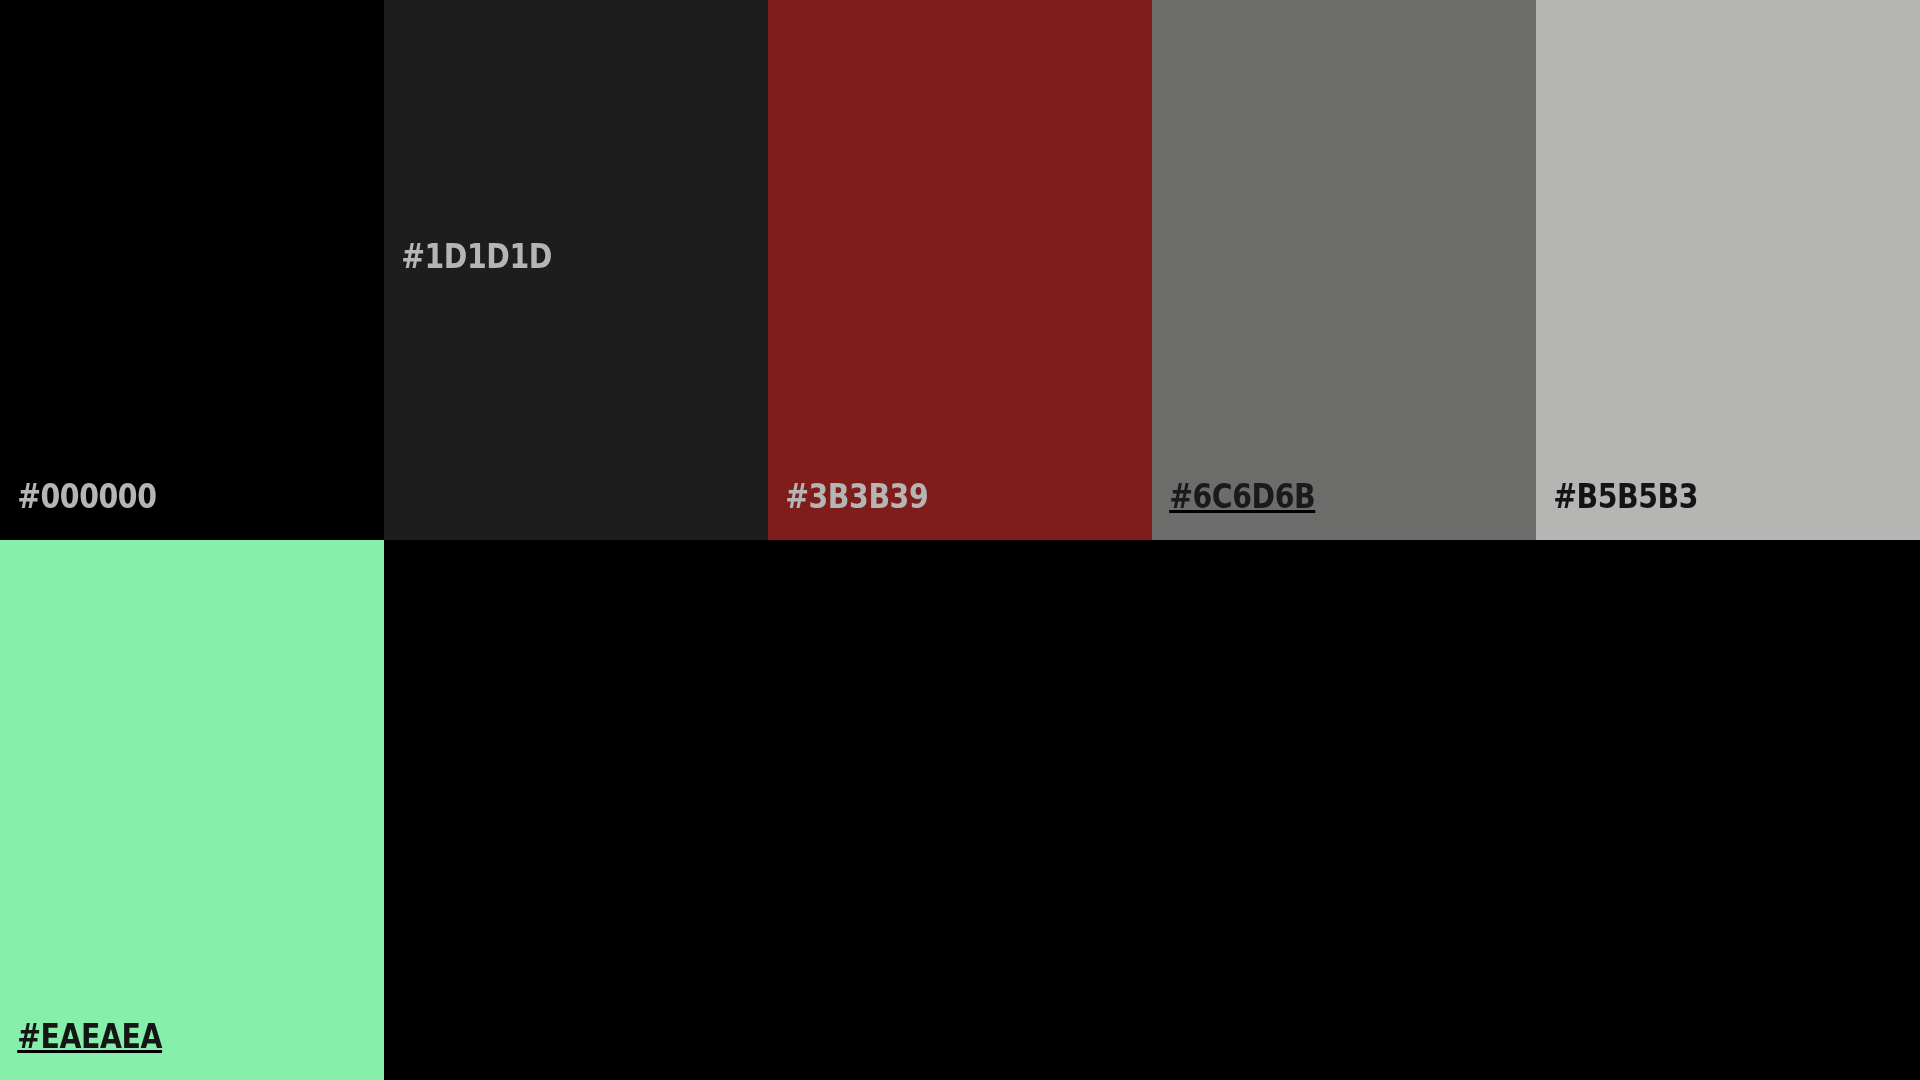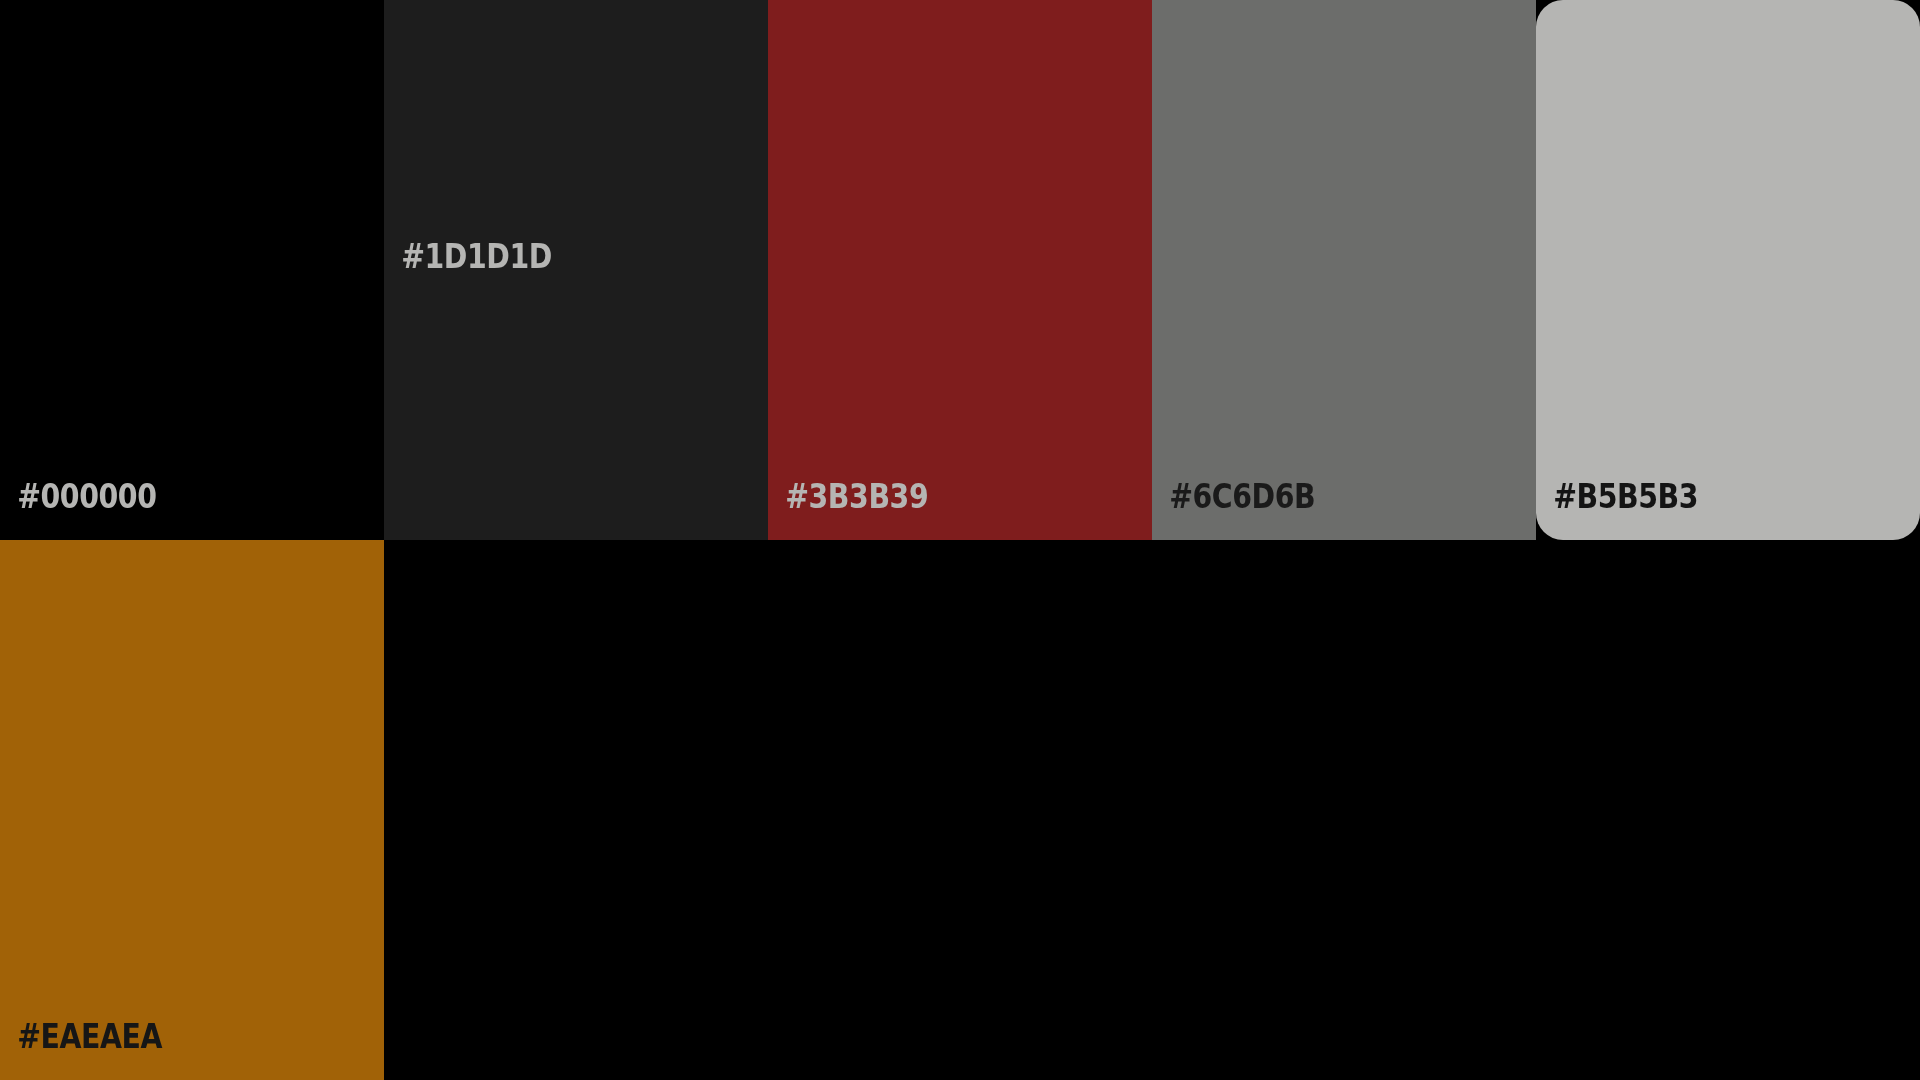--- a/index.html
+++ b/index.html
@@ -59,25 +59,25 @@
   </div>
 
   <div class="swatch" style="background-color: rgb(29, 29, 29); align-items: center;">
     <span class="swatch-label" style="color: rgb(181, 181, 179);">#1D1D1D</span>
   </div>
 
   <div class="swatch" style="background-color: #7f1d1d;">
     <span class="swatch-label" style="color: rgb(181, 181, 179);">#3B3B39</span>
   </div>
 
-  <div class="swatch" style="background-color: rgb(108, 109, 107);">
+  <div class="swatch" style="background-color: rgb(108, 109, 107); text-decoration: underline;">
     <span class="swatch-label" style="color: rgb(26, 26, 26);">#6C6D6B</span>
   </div>
 
-  <div class="swatch" style="background-color: rgb(181, 181, 179); border-radius: 27px;">
+  <div class="swatch" style="background-color: rgb(181, 181, 179);">
     <span class="swatch-label" style="color: rgb(20, 20, 20);">#B5B5B3</span>
   </div>
 
-  <div class="swatch" style="background-color: #a16207;">
+  <div class="swatch" style="background-color: #86efac; text-decoration: underline;">
     <span class="swatch-label" style="color: rgb(22, 22, 22);">#EAEAEA</span>
   </div>
 
 </div>
 
 </body></html>

